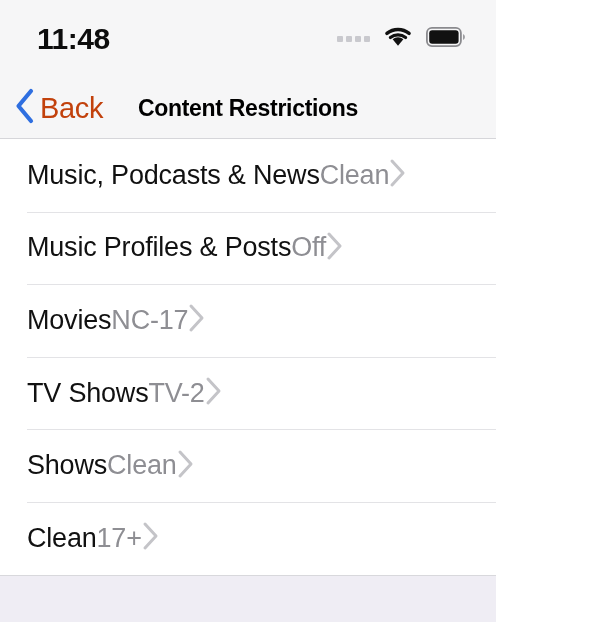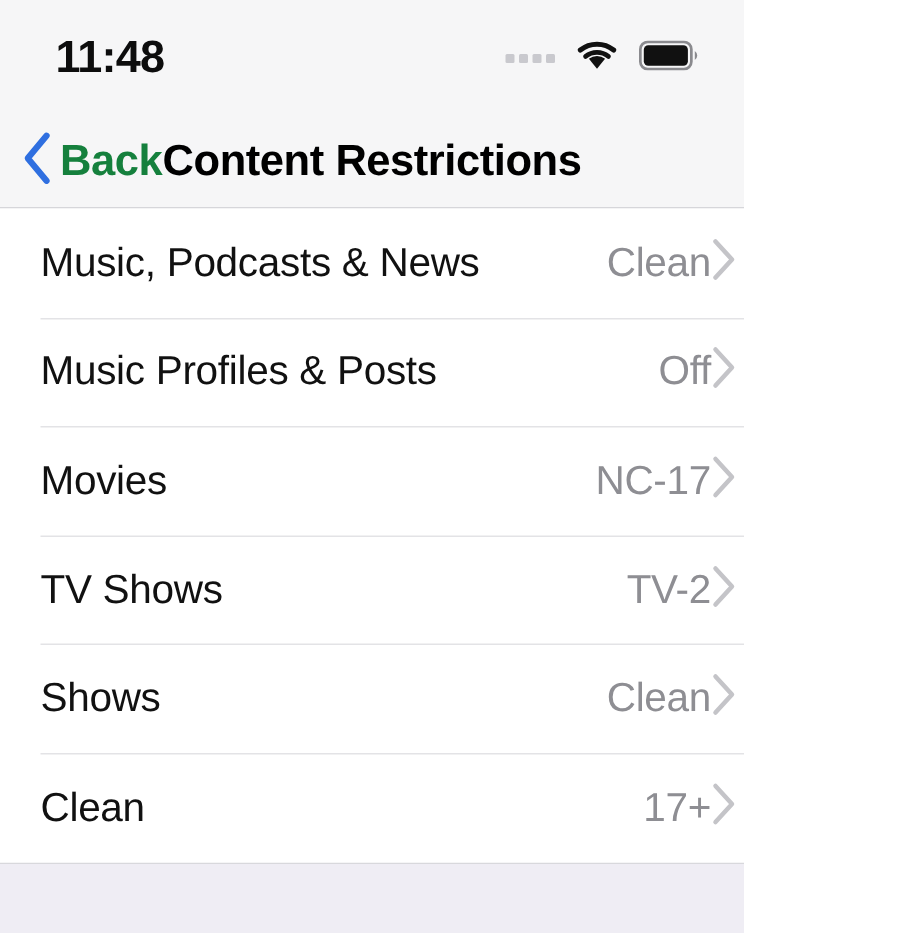--- a/index.html
+++ b/index.html
@@ -77,52 +77,51 @@
     top: 50%;
     transform: translateY(-50%);
     display: flex;
     align-items: center;
     gap: 4px;
     cursor: pointer;
   }
   .back-chevron { display: block; }
   .back-label {
     font-size: 29px;
-    color: #15803d;
+    color: #c2410c;
     line-height: 1;
     letter-spacing: -0.3px;
-    font-weight: bold;
   }
   .nav-title {
     position: absolute;
     left: 0;
     right: 0;
     top: 50%;
     transform: translateY(-50%);
     text-align: center;
-    font-size: 29px;
+    font-size: 23px;
     font-weight: bold;
     color: #000000;
     letter-spacing: -0.3px;
     box-sizing: border-box;
     pointer-events: none;
   }
 
   
   .list {
     background: #ffffff;
     flex: 0 0 auto;
     border-bottom: 1px solid #d8d8dc;
   }
   .row {
     position: relative;
     height: 72.6px;
     display: flex;
     align-items: center;
-    justify-content: space-between;
+    justify-content: flex-start;
     padding: 0 8px 0 27px;
     box-sizing: border-box;
     background: #ffffff;
     cursor: pointer;
   }
   .row + .row::before {
     content: "";
     position: absolute;
     left: 27px;
     right: 0;

